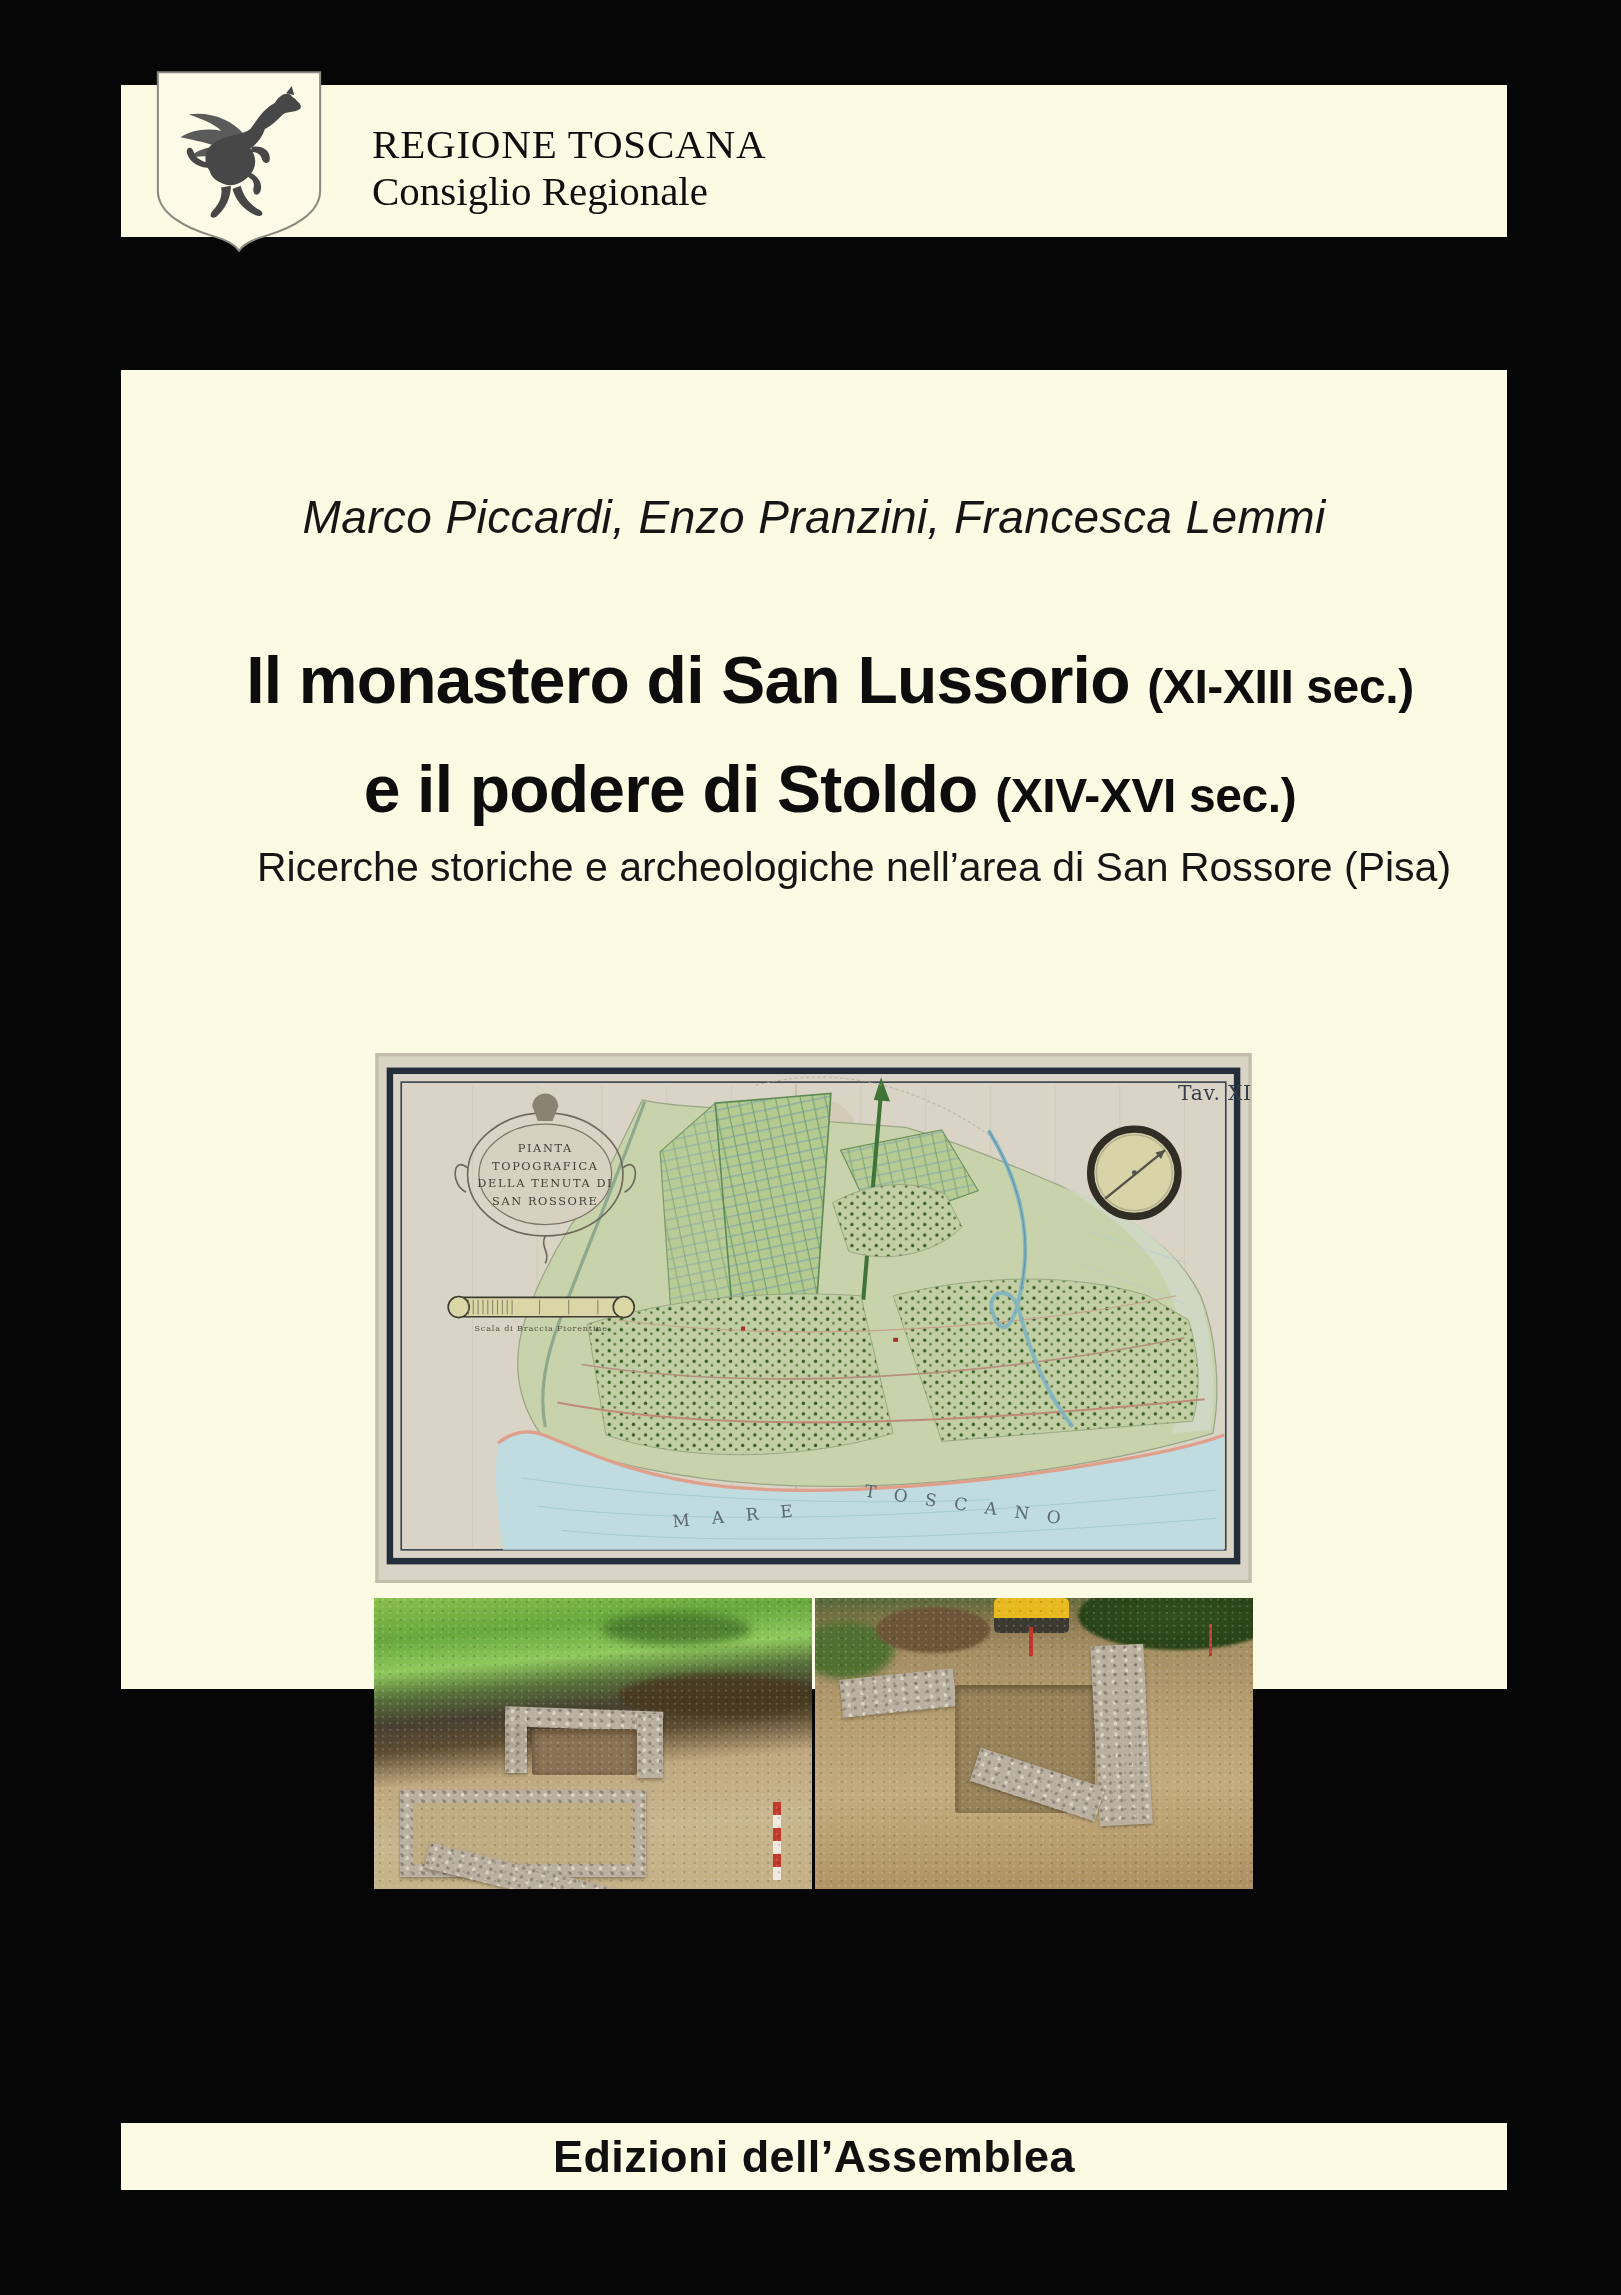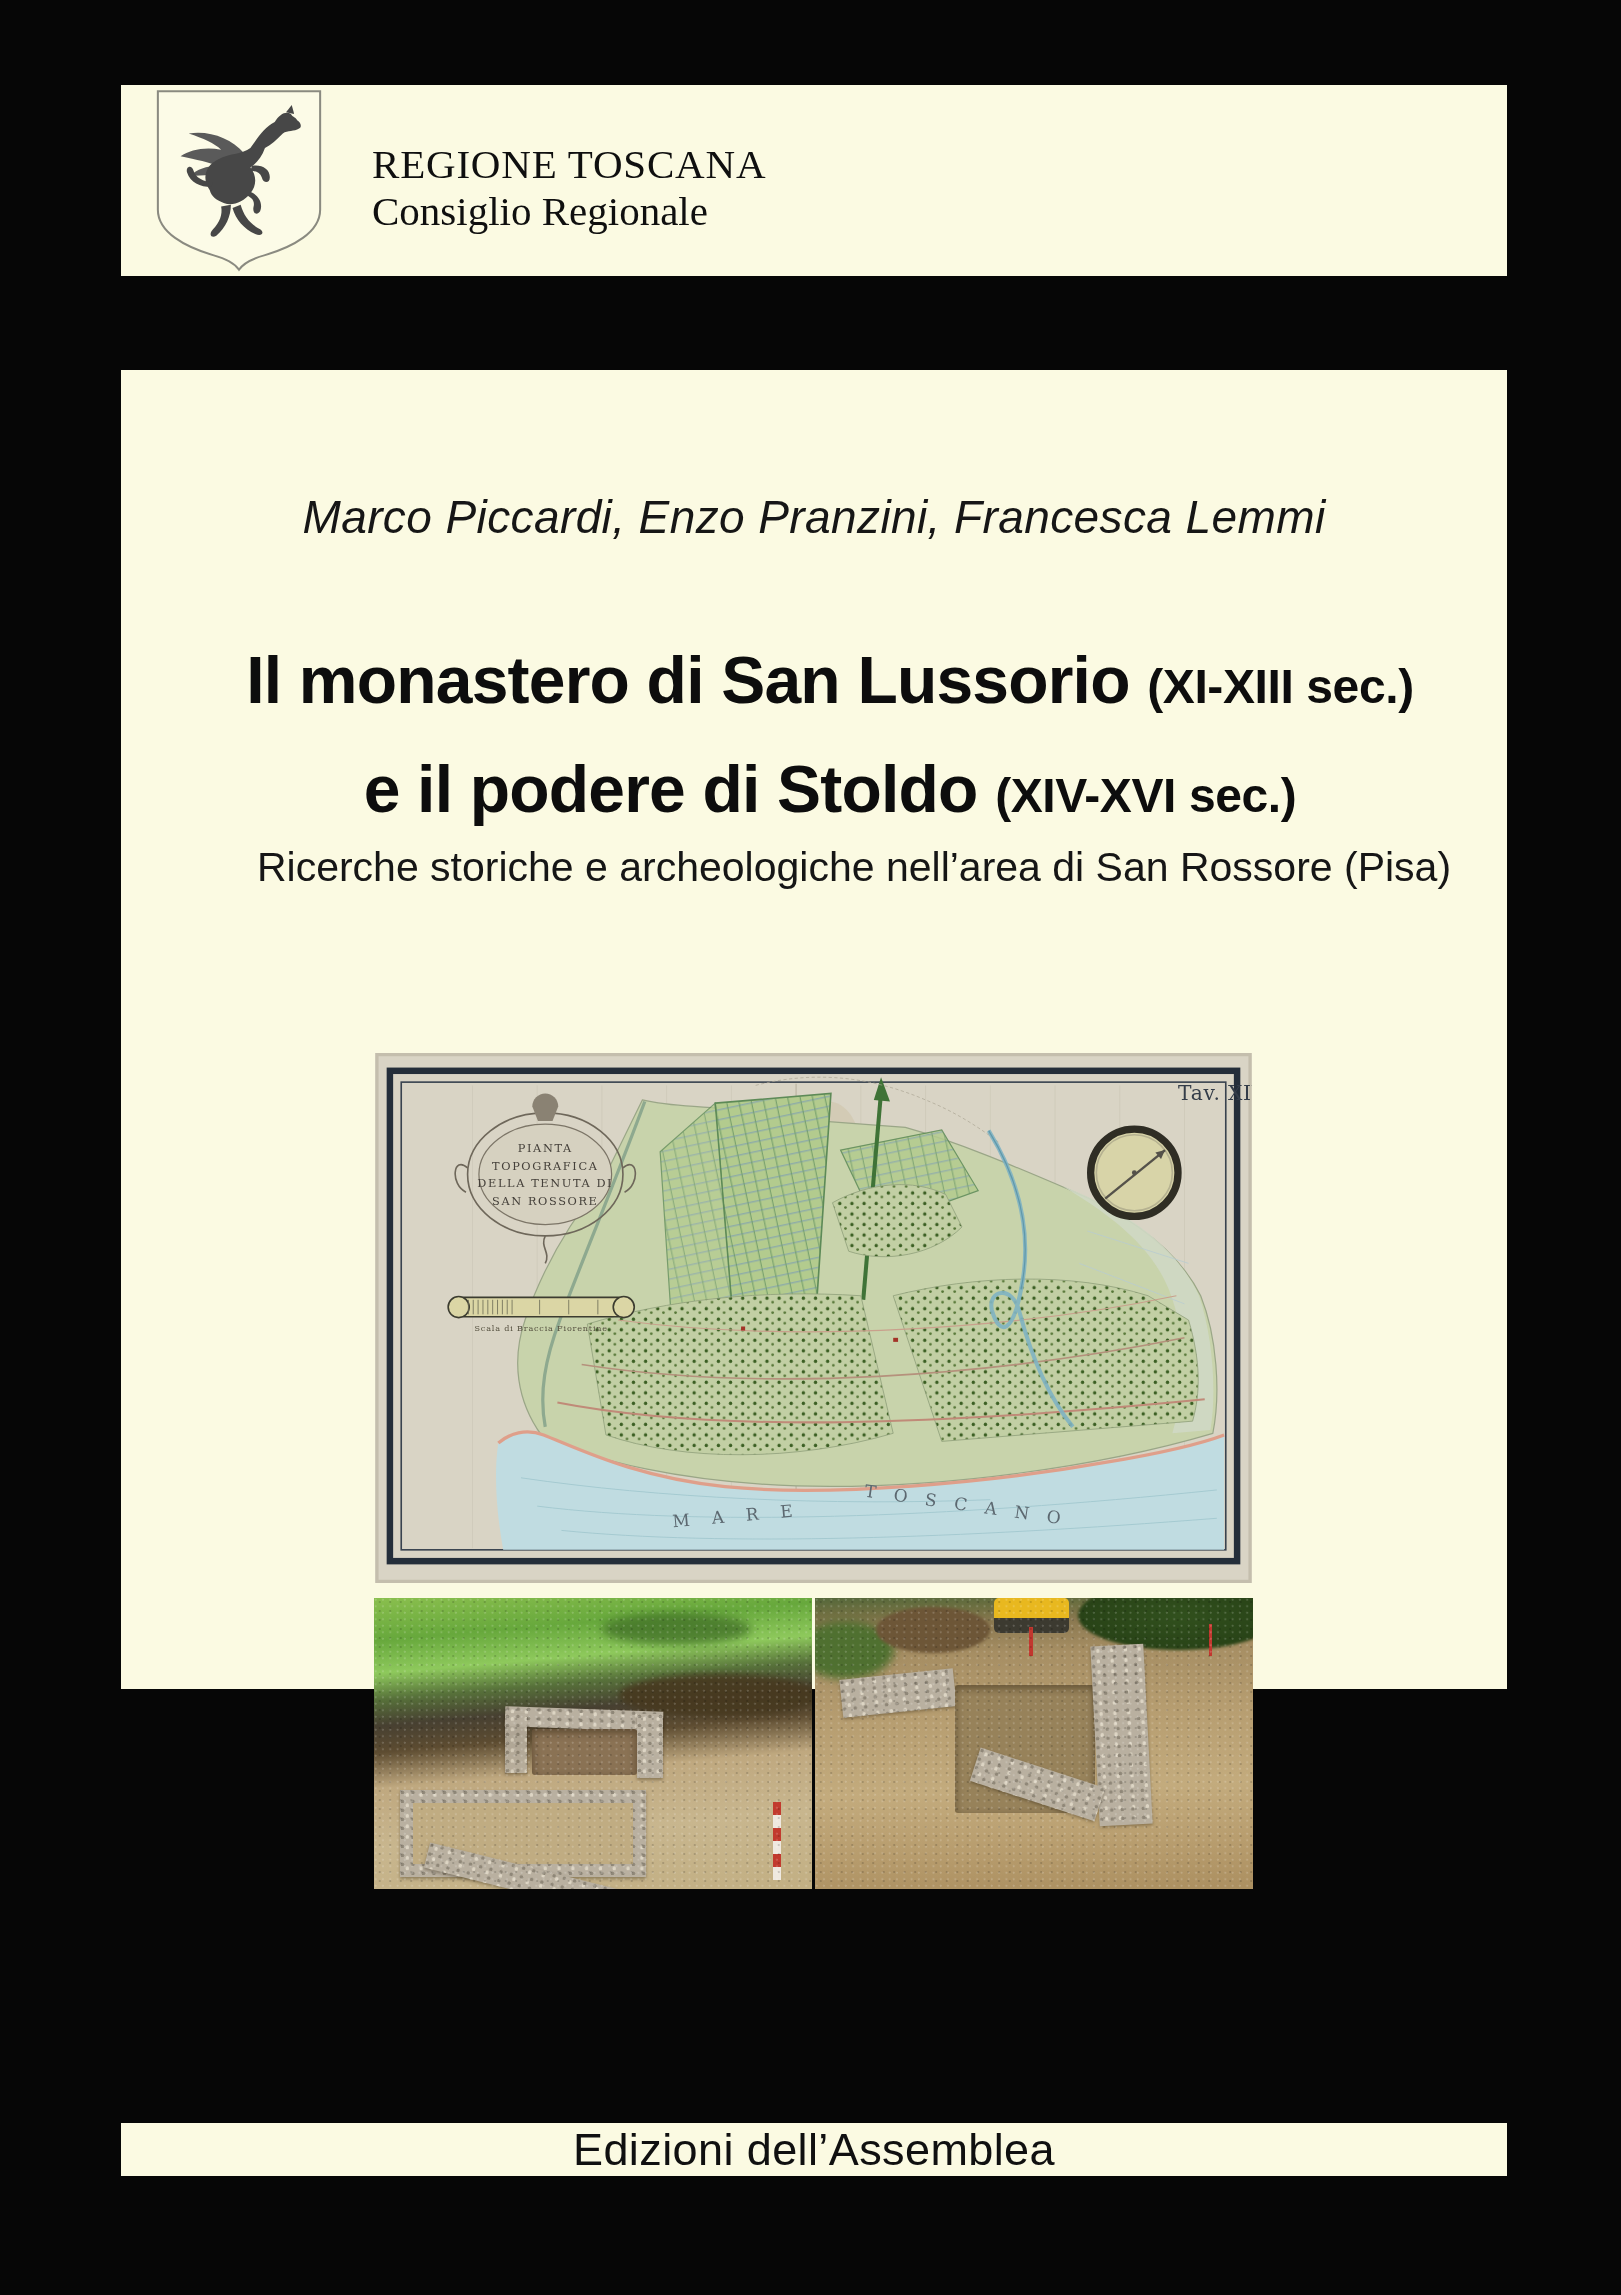--- a/index.html
+++ b/index.html
@@ -1,20 +1,20 @@
 <!DOCTYPE html>
 <html style="font-size:13px"><head>
 <meta charset="utf-8">
 <style>
   html,body{margin:0;padding:0;background:#060606;}
   .page{position:relative;width:1622px;height:2295px;background:#060606;overflow:hidden;
         font-family:"Liberation Sans",sans-serif;color:#141414;}
   .band{position:absolute;left:121px;width:1386px;background:#fbfae2;}
   
-  .header-band{top:85px;height:191px;display:flex;align-items:center;box-sizing:border-box;padding-left:32px;gap:47px;}
+  .header-band{top:85px;height:152px;display:flex;align-items:center;box-sizing:border-box;padding-left:32px;gap:47px;}
   .logo-box{width:172px;height:185px;flex:0 0 auto;}
   .org{font-family:"Liberation Serif",serif;color:#0f0f0f;margin-top:14.6px;}
   .org-line1{font-size:41px;letter-spacing:0.8px;line-height:47px;}
   .org-line2{font-size:41px;line-height:47px;}
   
   .main-panel{top:370px;height:1319px;}
   .authors{position:absolute;top:120px;left:0;width:100%;text-align:center;
            font-style:italic;font-size:46px;color:#161616;letter-spacing:0.4px;}
   .title{position:absolute;top:243px;left:0;width:100%;text-align:center;margin:16px;
          font-weight:bold;font-size:66px;line-height:102px;letter-spacing:-0.8px;color:#0d0d0d;}
@@ -43,21 +43,21 @@
   .ph{position:absolute;}
   .stone{background-color:#b9b0a0;
     background-image:radial-gradient(circle at 2.4px 2.4px,#8f8778 1.6px,transparent 2.1px),
                      radial-gradient(circle at 7.3px 4.9px,#ddd5c4 1.6px,transparent 2.1px);
     background-size:10.5px 9px,13.8px 10.5px;box-shadow:0 1.6px 3.2px rgba(40,30,10,.35);}
   .blob{border-radius:50%;}
   .pit{background:#8a7254;border-radius:3.2px;box-shadow:inset 0 3.2px 8px rgba(30,20,5,.45);}
   .pole{background:repeating-linear-gradient(180deg,#c23a2e 0 13px,#efe9e0 13px 26px);}
   .stake{background:#c2372e;width:3.2px;}
   
-  .footer-band{top:2123px;height:53px;display:flex;align-items:center;justify-content:center;}
+  .footer-band{top:2123px;height:67px;display:flex;align-items:center;justify-content:center;font-weight:bold;}
   .publisher{font-size:45px;color:#101010;letter-spacing:0.4px;}
 </style>
 </head>
 <body>
 
 <div class="page">
 
   <header class="band header-band">
     <div class="logo-box">
       <svg viewBox="0 0 212 228" width="172" height="185">

